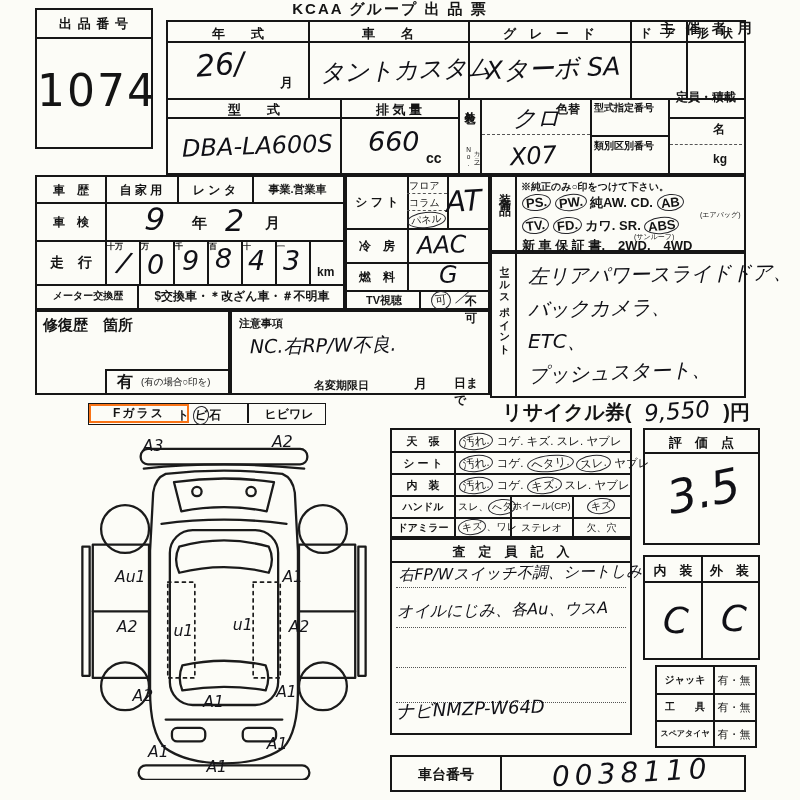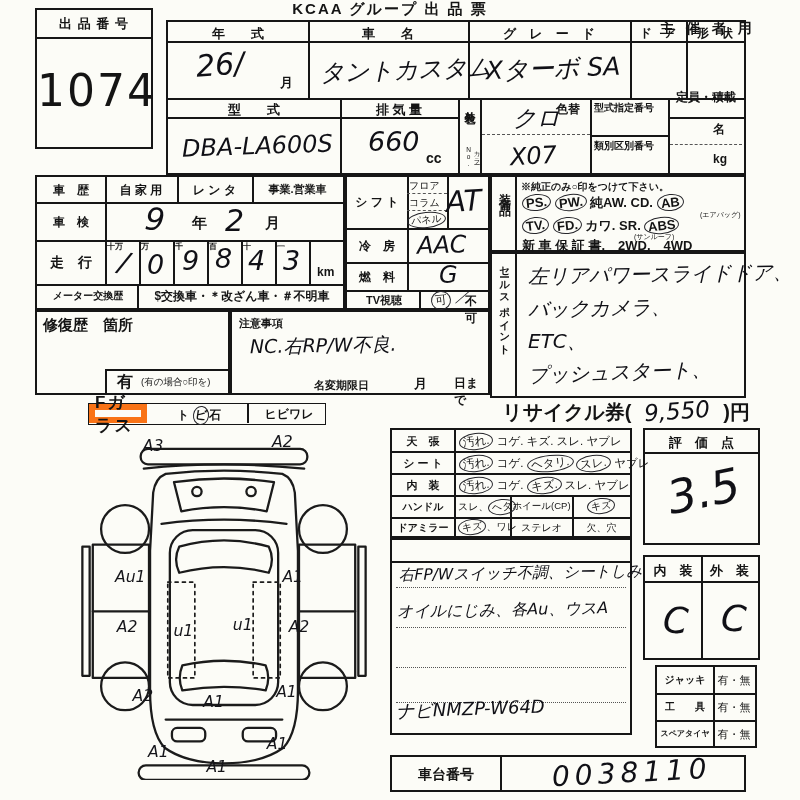--- a/index.html
+++ b/index.html
@@ -239,20 +239,21 @@
 
     <div class="vl b15" style="left:118px;top:87px;height:19px;width:1.6px"></div>
     <div class="vl b15" style="left:180px;top:87px;height:19px;width:1.6px"></div>
     <div class="a lb" style="left:0;top:91px;width:62px;text-align:center;font-size:10px">ドアミラー</div>
     <div class="a nw" style="left:66px;top:89px;font-size:10px"><span class="ci">キズ</span><span>、ワレ</span></div>
     <div class="a" style="left:119px;top:91px;width:61px;text-align:center;font-size:10px">ステレオ</div>
     <div class="a" style="left:181px;top:91px;width:57px;text-align:center;font-size:10px">欠、穴</div>
   </div>
 
   <div class="bd" style="left:390px;top:538px;width:242px;height:197px">
+    <div class="a lb" style="left:0;top:3px;width:238px;text-align:center;font-size:13px">査　定　員　記　入</div>
     <div class="hl b15" style="left:0;top:21px;width:238px;height:1.8px"></div>
     <div class="dot" style="left:4px;top:47px;width:230px"></div>
     <div class="dot" style="left:4px;top:87px;width:230px"></div>
     <div class="dot" style="left:4px;top:127px;width:230px"></div>
     <div class="dot" style="left:4px;top:162px;width:230px"></div>
     <div class="a hw" style="left:7px;top:26px;font-size:15.5px;transform:rotate(-1deg)">右FP/Wスイッチ不調、シートしみ</div>
     <div class="a hw" style="left:5px;top:62px;font-size:16px;transform:rotate(-1deg)">オイルにじみ、各Au、ウスA</div>
     <div class="a hw" style="left:4px;top:160px;font-size:18px;transform:rotate(-2deg)">ナビNMZP-W64D</div>
   </div>
 
@@ -283,21 +284,21 @@
     <div class="a" style="left:56px;top:60px;width:42px;text-align:center;font-size:11px">有・無</div>
   </div>
 
   <div class="bd" style="left:390px;top:755px;width:356px;height:37px">
     <div class="vl" style="left:108px;top:0;height:33px"></div>
     <div class="a lb" style="left:0;top:9px;width:108px;text-align:center;font-size:14px">車台番号</div>
     <div class="a hw" style="left:160px;top:2px;font-size:28px;letter-spacing:5px;transform:rotate(-3deg)">0038110</div>
   </div>
 
   <div class="bd b15" style="left:88px;top:403px;width:238px;height:22px;border-width:1.6px">
-    <div class="a lb cc" style="left:0;top:0;width:58px;height:19px;border:6px solid #f97316;font-size:17px;letter-spacing:2px">Fガラス</div>
+    <div class="a lb cc" style="left:0;top:0;width:100px;height:19px;border:2px solid #f97316;font-size:12px;letter-spacing:2px">Fガラス</div>
     <div class="vl b15" style="left:158px;top:0;height:19px;width:1.6px"></div>
     <div class="a lb nw" style="left:88px;top:2px;font-size:12px"><span>ト</span> <span class="cis">ビ</span><span>石</span></div>
     <div class="a lb" style="left:165px;top:2px;width:70px;text-align:center;font-size:12px">ヒビワレ</div>
   </div>
 
   <svg class="a" style="left:78px;top:428px" width="292" height="352" viewBox="0 0 280 338">
     <g fill="none" stroke="#1b1b1b" stroke-width="2.2" stroke-linejoin="round" stroke-linecap="round">
       <rect x="60" y="20" width="160" height="15" rx="7"></rect>
       <path d="M63,39 Q140,31 217,39"></path>
       <path d="M84,44 Q140,38 196,44 Q206,48 208,62 L211,118 L211,252 Q211,292 197,307 Q176,322 140,322 Q104,322 83,307 Q69,292 69,252 L69,118 L72,62 Q74,48 84,44 Z"></path>

